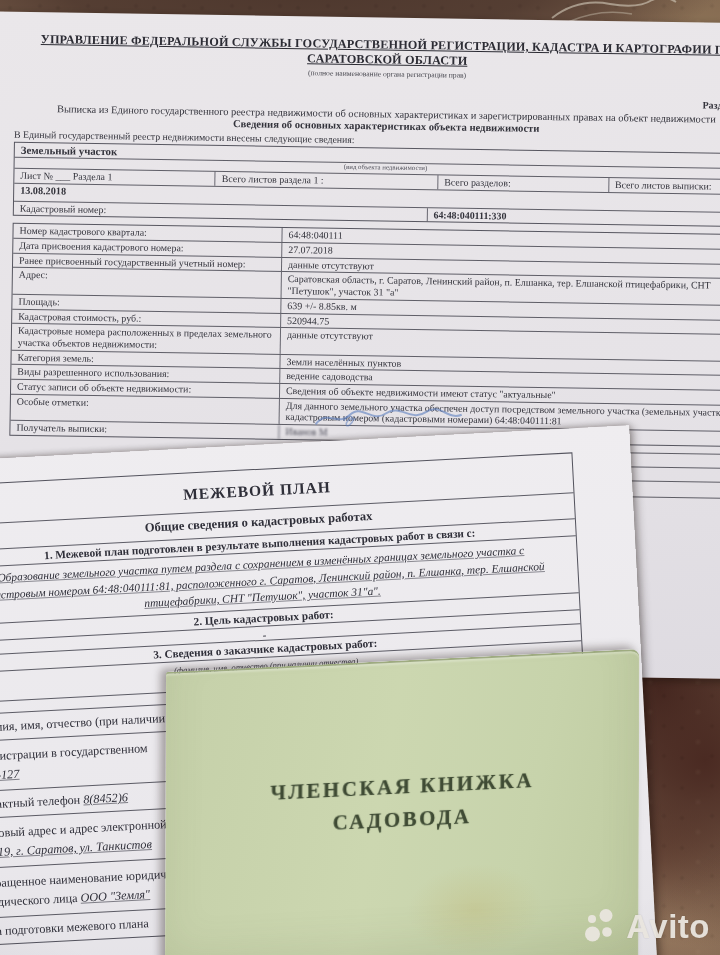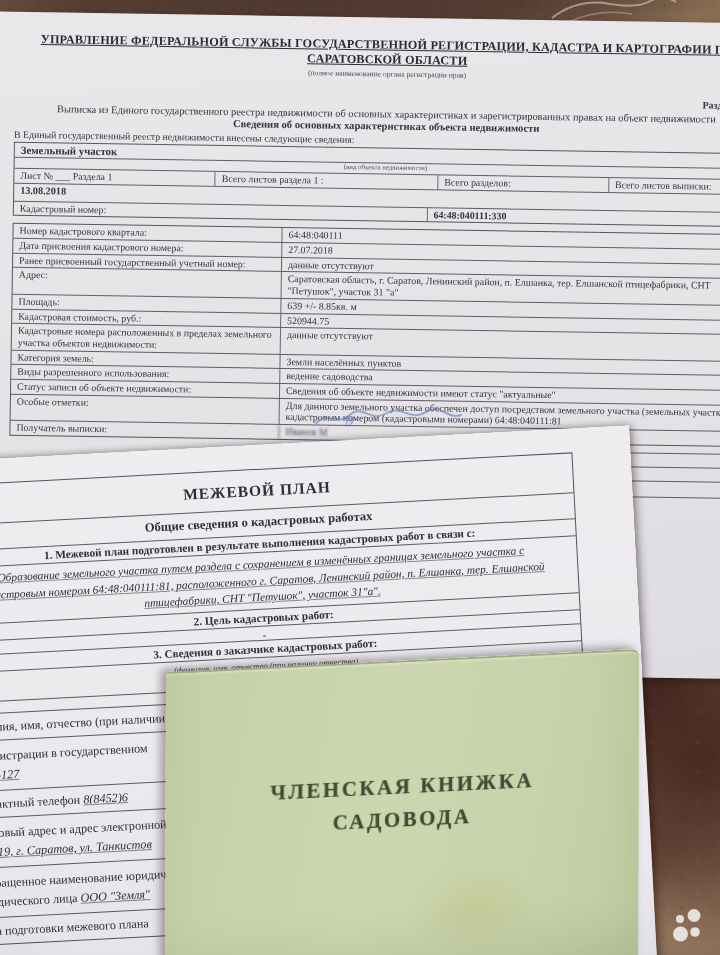--- a/index.html
+++ b/index.html
@@ -261,14 +261,15 @@
 
   <div class="vignette"></div>
 
   <div class="avito">
     <svg width="40" height="40" viewBox="0 0 40 40">
       <circle cx="10" cy="12" r="4" fill="#eae6df"></circle>
       <circle cx="24" cy="8.5" r="6.5" fill="#eae6df"></circle>
       <circle cx="10.5" cy="27" r="7.5" fill="#eae6df"></circle>
       <circle cx="25" cy="25" r="4.8" fill="#eae6df"></circle>
     </svg>
+    <span class="avito-text">Avito</span>
   </div>
 </div>
 
 </body></html>

